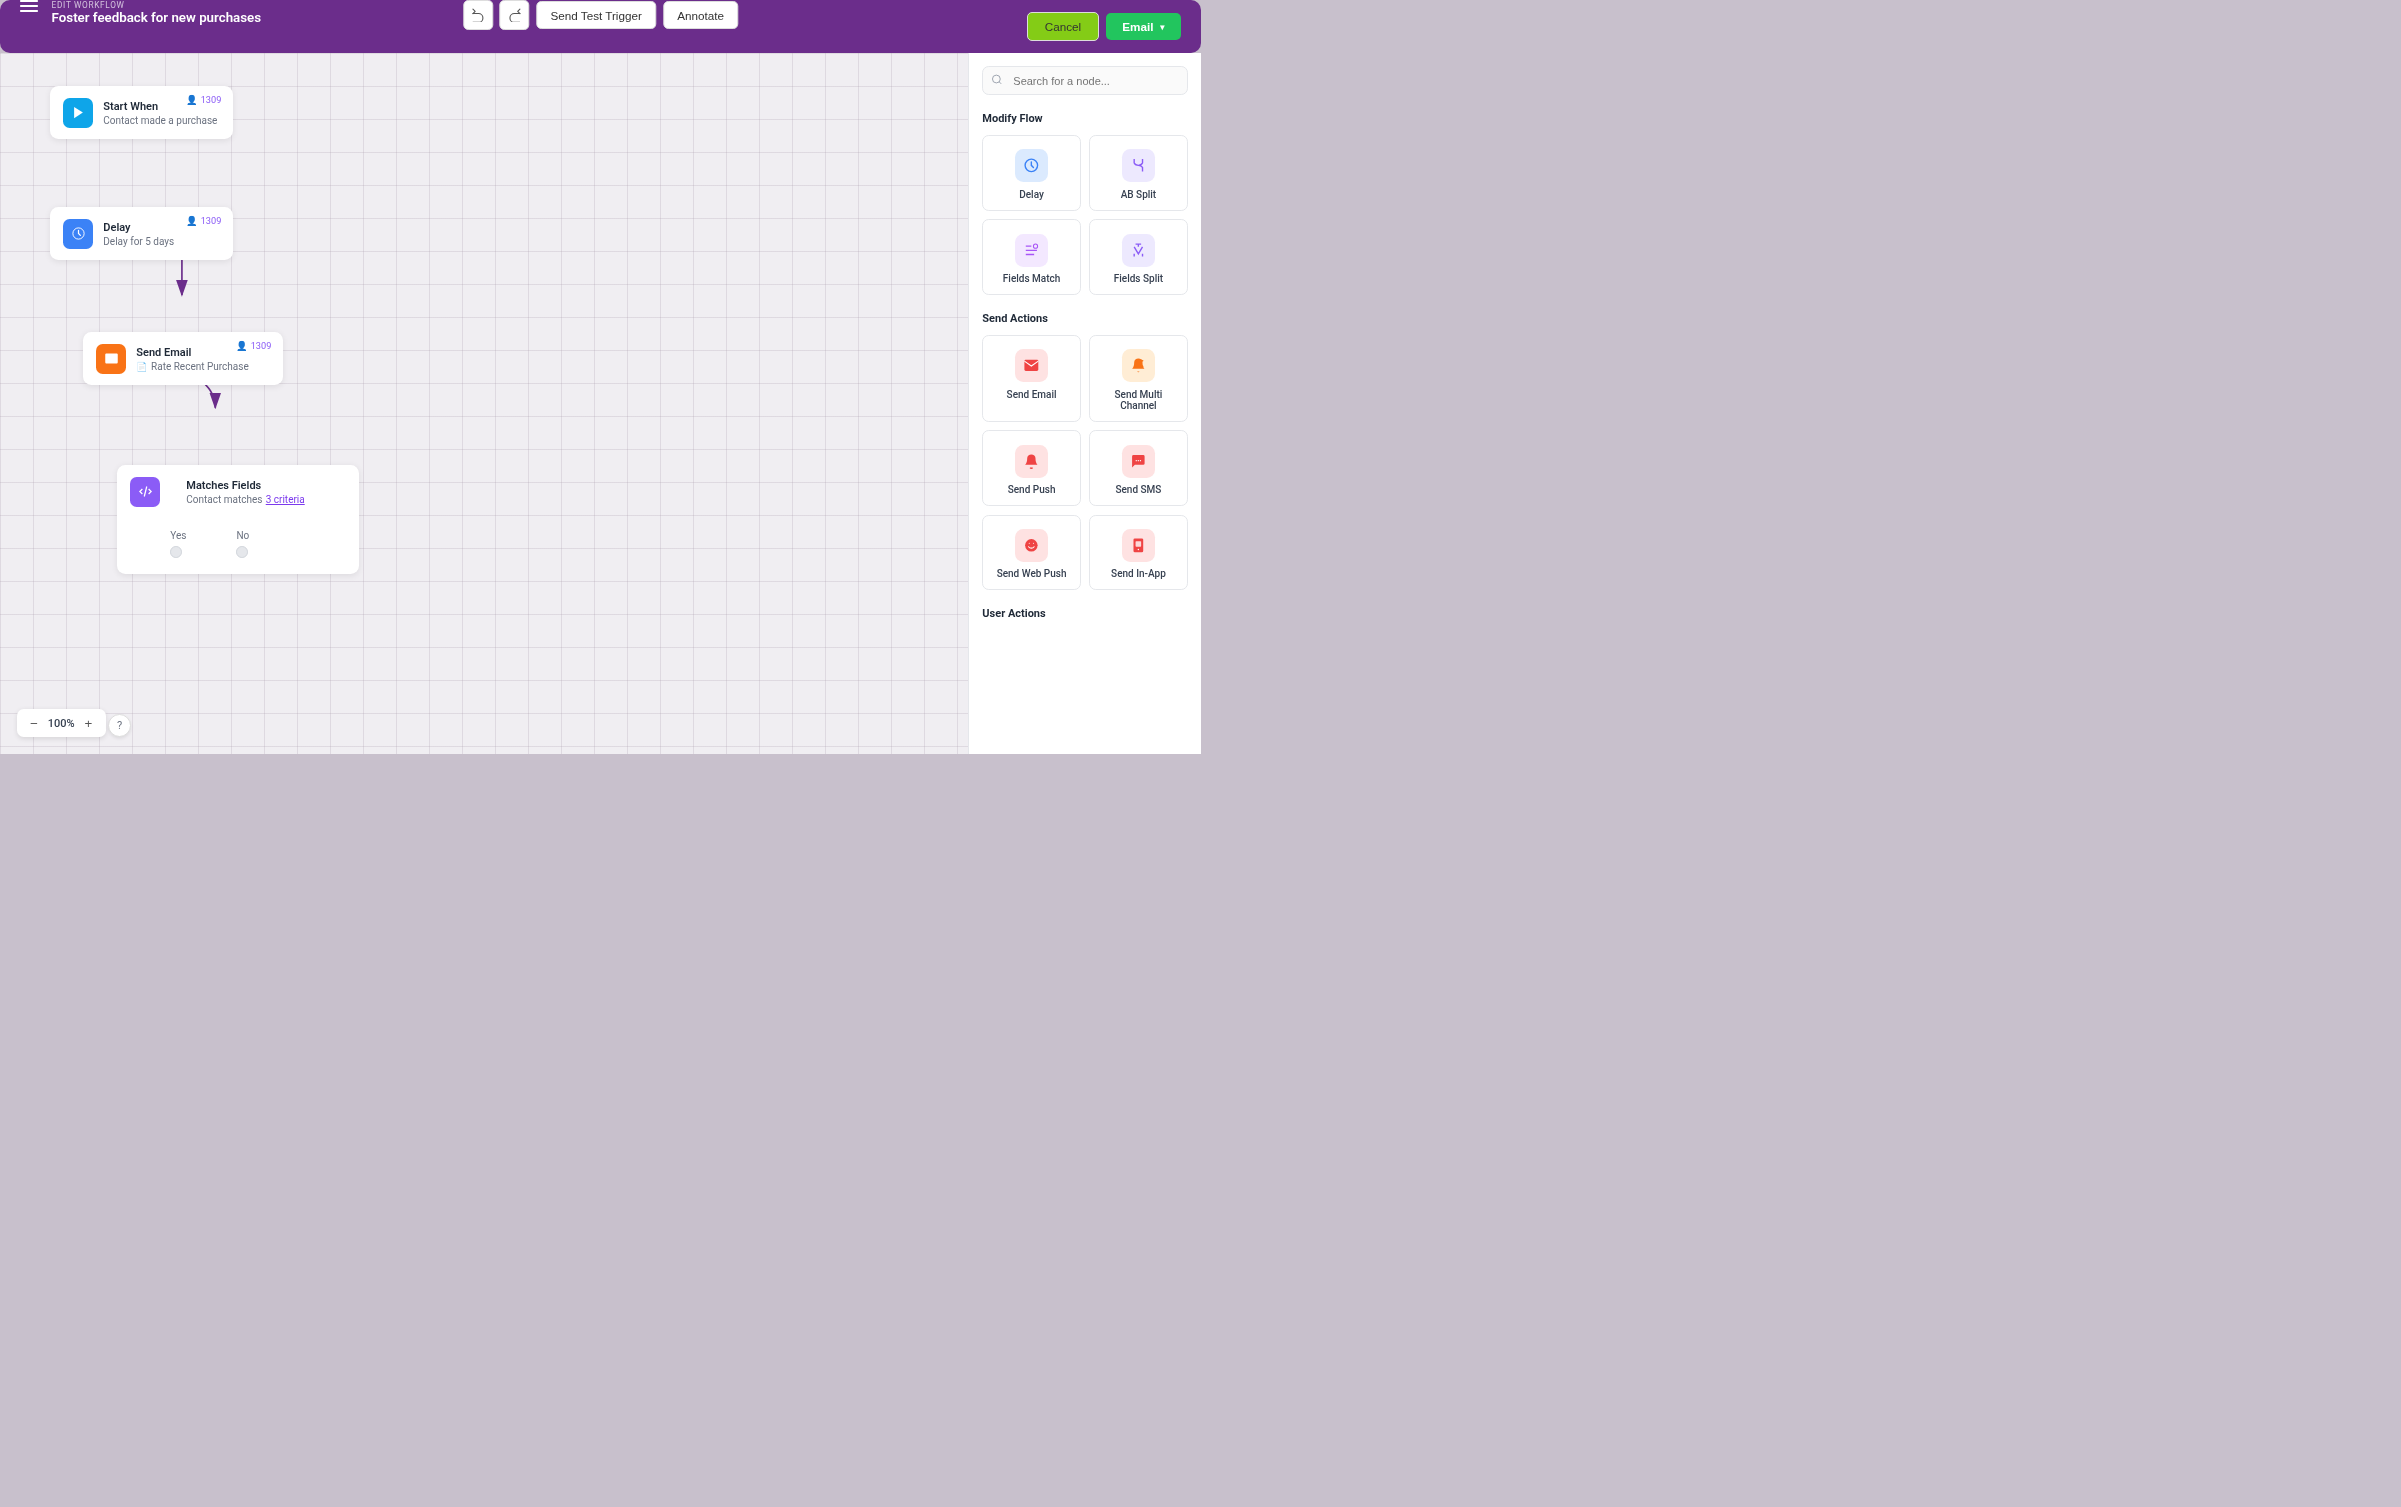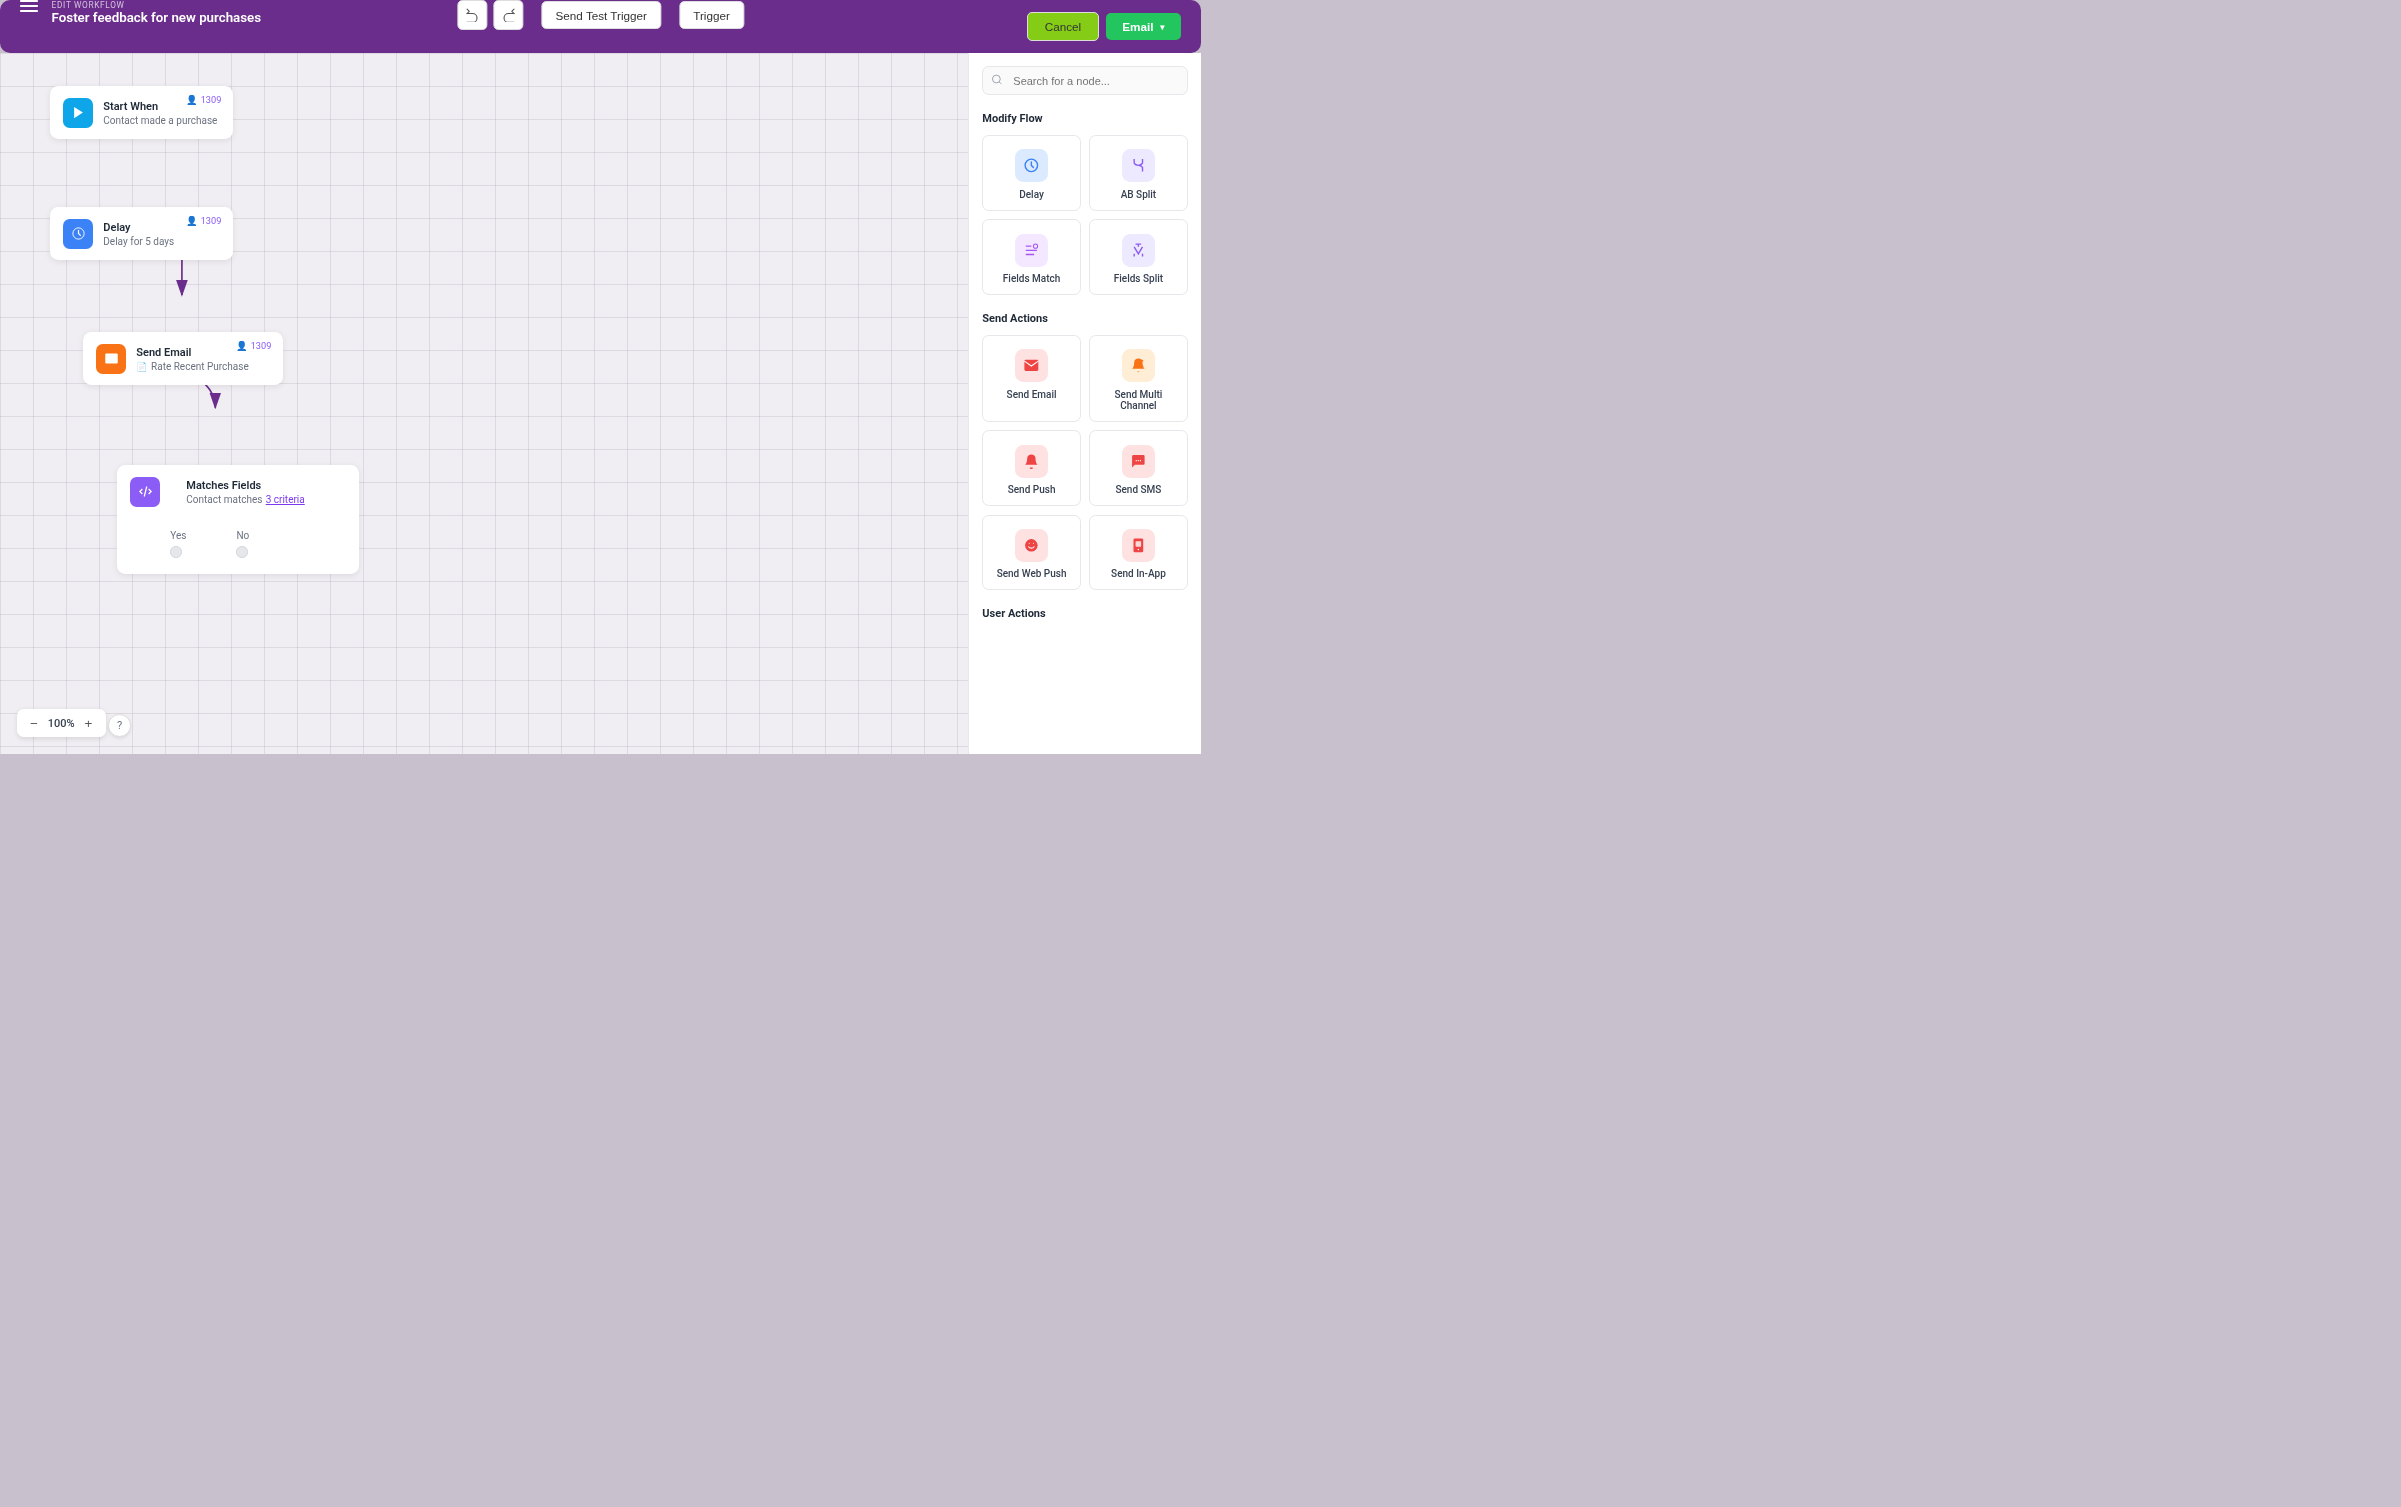--- a/index.html
+++ b/index.html
@@ -77,21 +77,20 @@
     }
     .header-btn {
       background: white;
       border: 0.8px solid #ddd;
       border-radius: 5px;
       padding: 6.7px 13.3px;
       font-size: 11.7px;
       font-weight: 500;
       cursor: pointer;
       color: #333;
-      margin-left: 11px;
     }
     .header-right {
       margin-left: auto;
       display: flex;
       align-items: center;
       gap: 6.7px;
     }
     .cancel-btn {
       background: #84cc16;
       border: 0.8px solid #ddd;
@@ -397,21 +396,21 @@
           <polyline points="3 10 7 6 3 2"></polyline>
         </svg>
     </button>
     <button class="icon-btn" title="Redo">
       <svg width="13.3" height="13.3" viewBox="0 0 24 24" fill="none" stroke="currentColor" stroke-width="2" stroke-linecap="round" stroke-linejoin="round">
           <path d="M21 10H11a8 8 0 0 0 0 16h10"></path>
           <polyline points="21 10 17 6 21 2"></polyline>
         </svg>
     </button>
     <button class="header-btn">Send Test Trigger</button>
-    <button class="header-btn">Trigger</button>
+    <button class="header-btn">Annotate</button>
   </div>
   <div class="header-right">
     <button class="cancel-btn">Cancel</button>
     <button class="save-btn">
       <span>Email</span>
       <span class="save-chevron">▾</span>
     </button>
   </div>
 </div>
 

